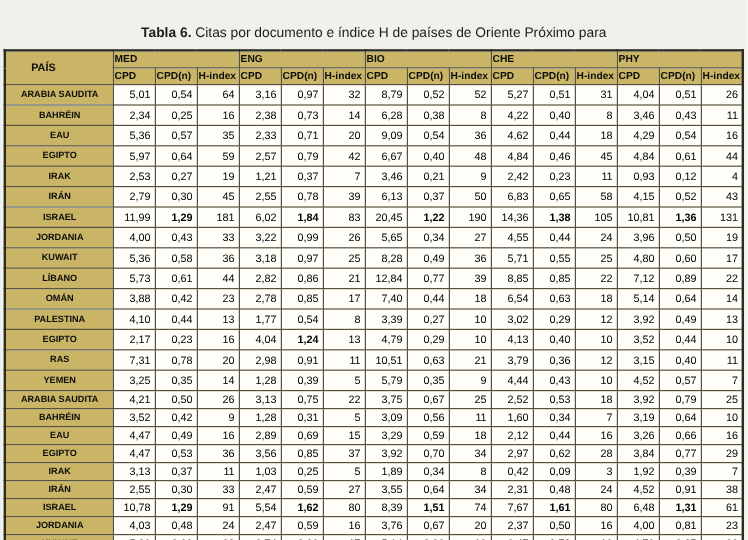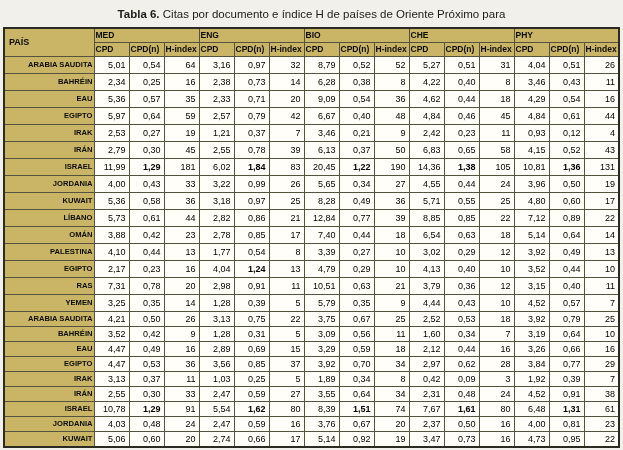--- a/index.html
+++ b/index.html
@@ -6,21 +6,21 @@
   body{
     width:623px;height:450px;overflow:hidden;
     background:var(--page-bg,#f1f0ea);
     font-family:"Liberation Sans",sans-serif;
     color:#000;
   }
   .caption{
     text-align:center;
     font-size:11.5px;
     line-height:1.32;
-    padding-top:7px;
+    padding-top:21px;
     color:#1c1c1c;
   }
   .caption b{font-weight:bold;}
   table.results{
     border-collapse:collapse;
     table-layout:fixed;
     width:617px;
     margin:5px auto 0 auto;
     border:2px solid #2c2b22;
     background:#fffef8;
@@ -36,32 +36,32 @@
     font-weight:bold;
     font-size:8.5px;
     height:13px;
     line-height:13px;
     padding:0 1px;
     text-align:left;
     color:#0d0d0d;
   }
   th.pais-h{
     text-align:left;
-    padding-left:4px;
+    padding-left:21px;
     font-size:9px;
     width:90px;
   }
   th.cpd, td.cpd   {width:33px;}
   th.cpdn, td.cpdn {width:37px;}
   th.hidx, td.hidx {width:33px;}
   tbody td.country{
     background:var(--hdr,#c9b565);
     font-weight:bold;
     font-size:7.6px;
-    text-align:right;
+    text-align:center;
     padding-left:2px;
     color:#0d0d0d;
   }
   tbody td.num{
     font-size:9px;
     text-align:right;
     padding-right:3px;
     background:#fffef8;
   }
   tr.b1 td{height:14px;line-height:14px;}

